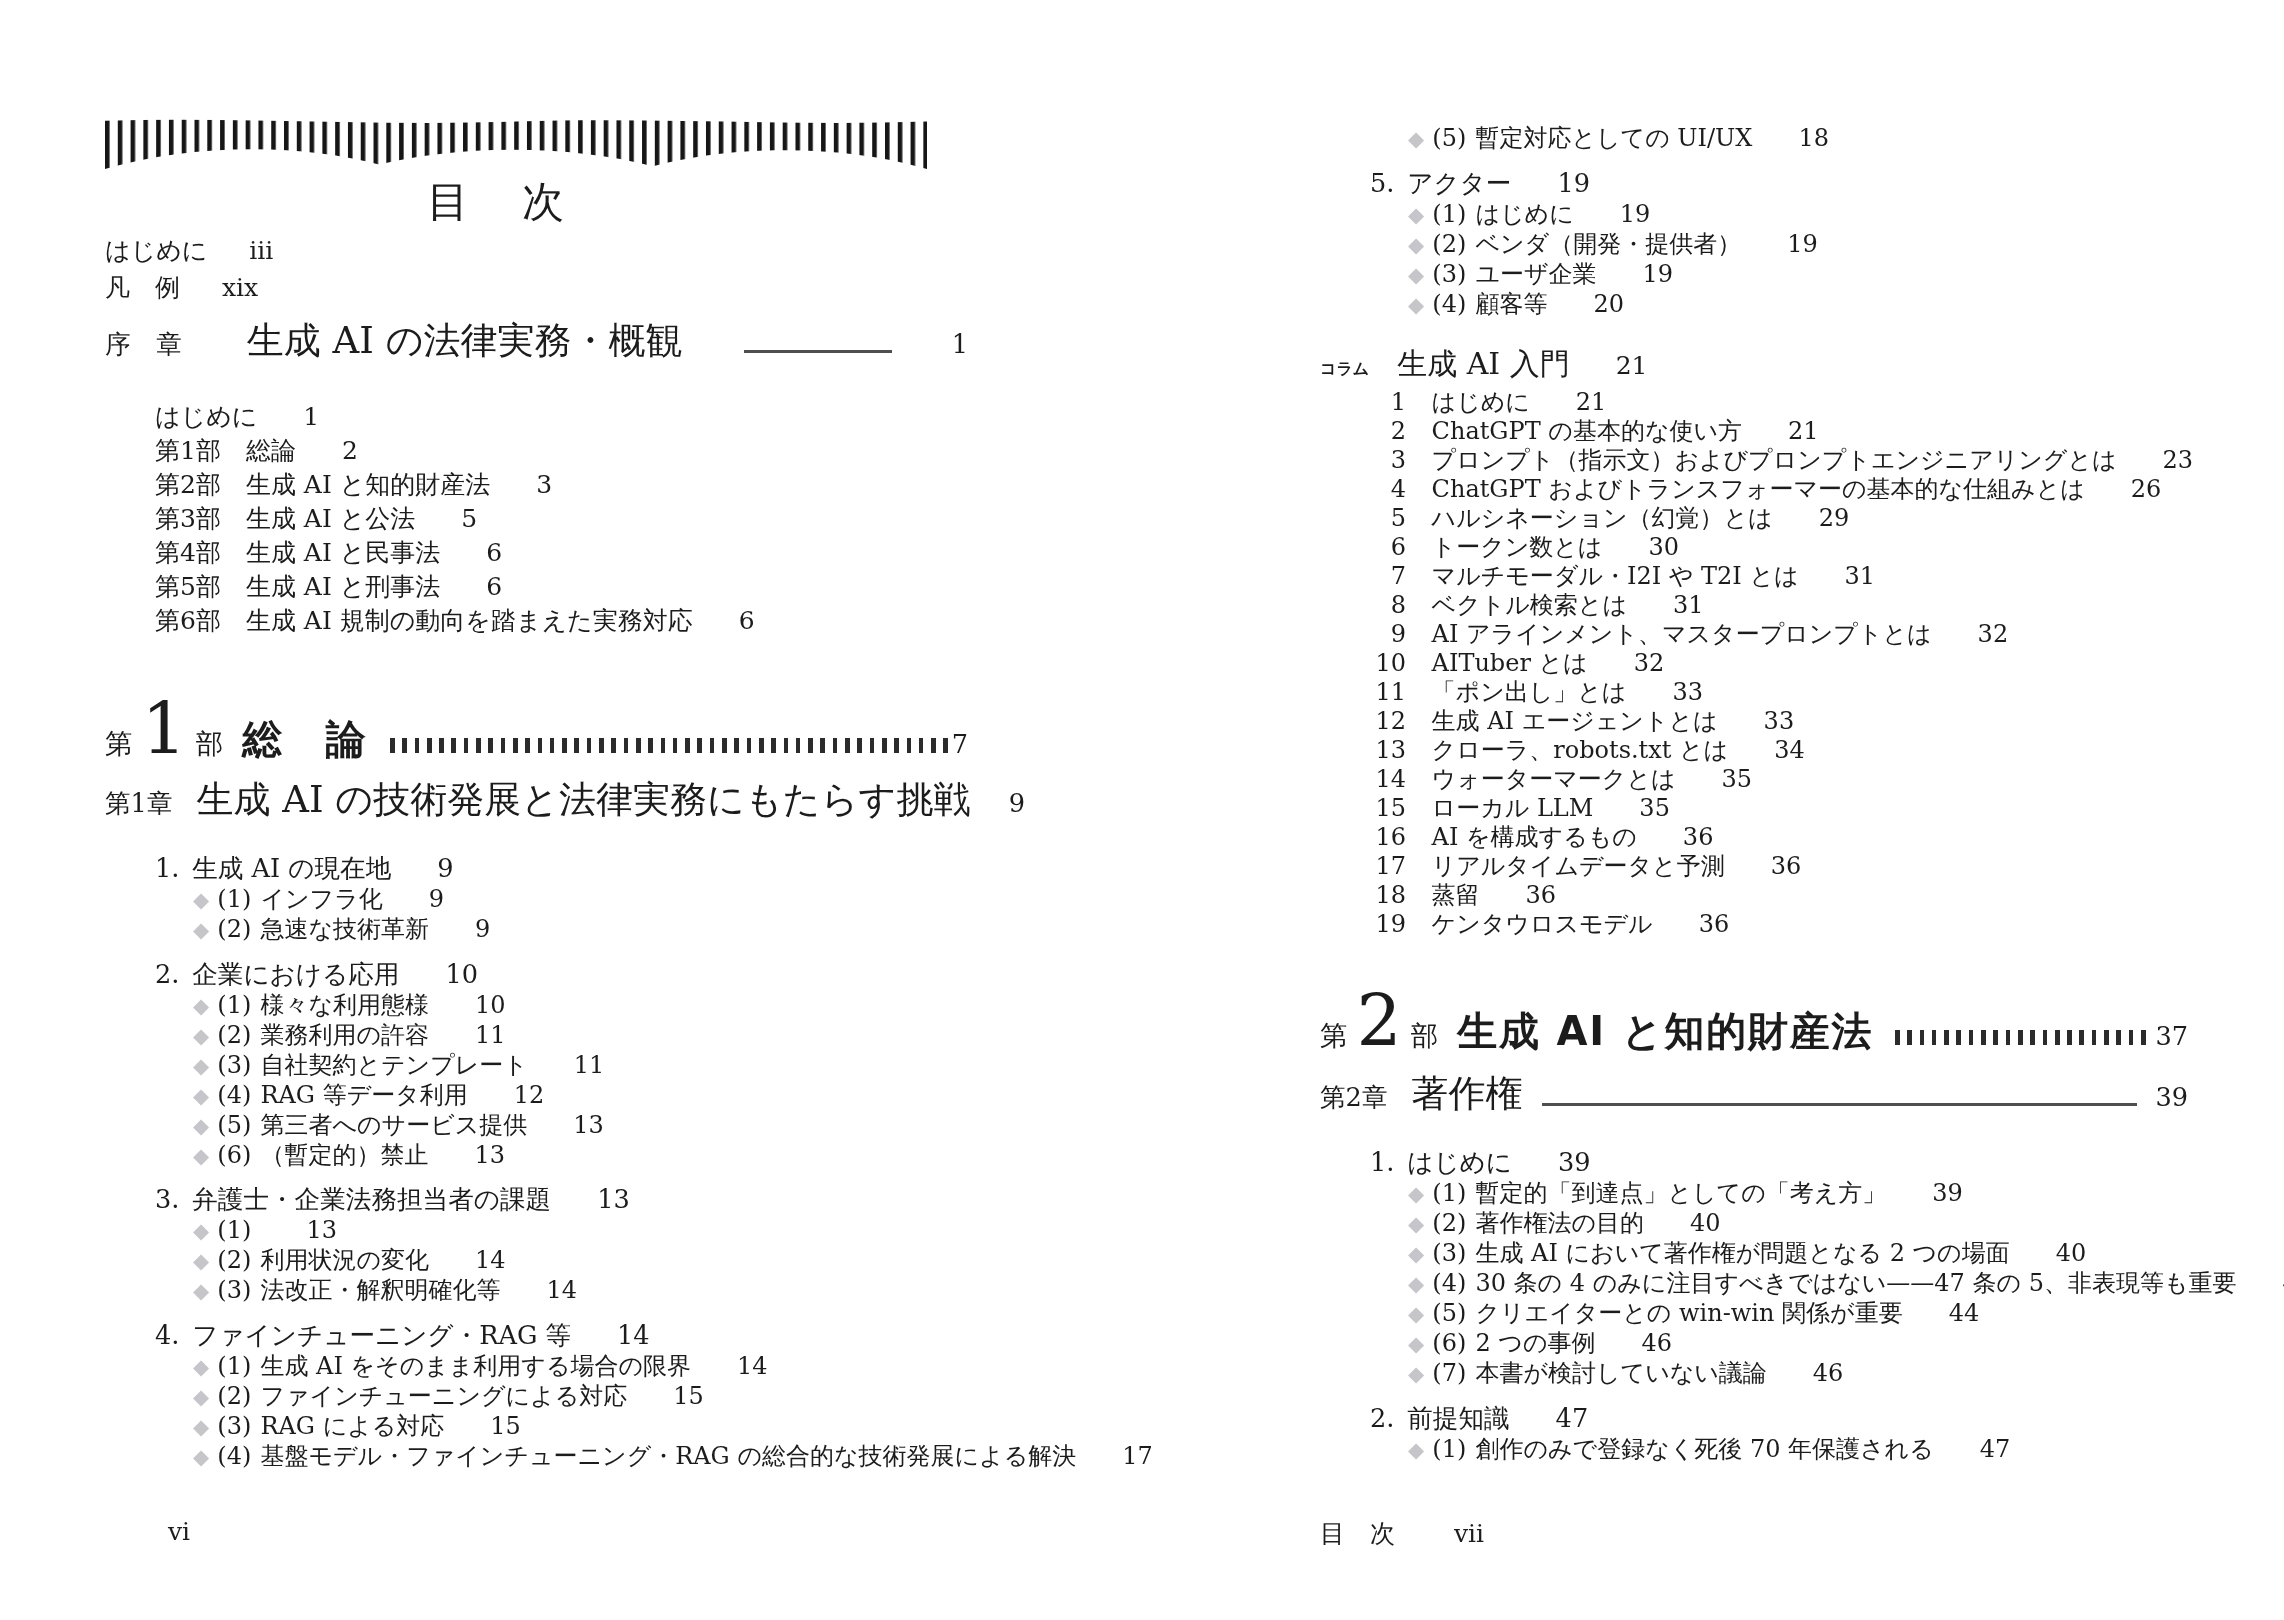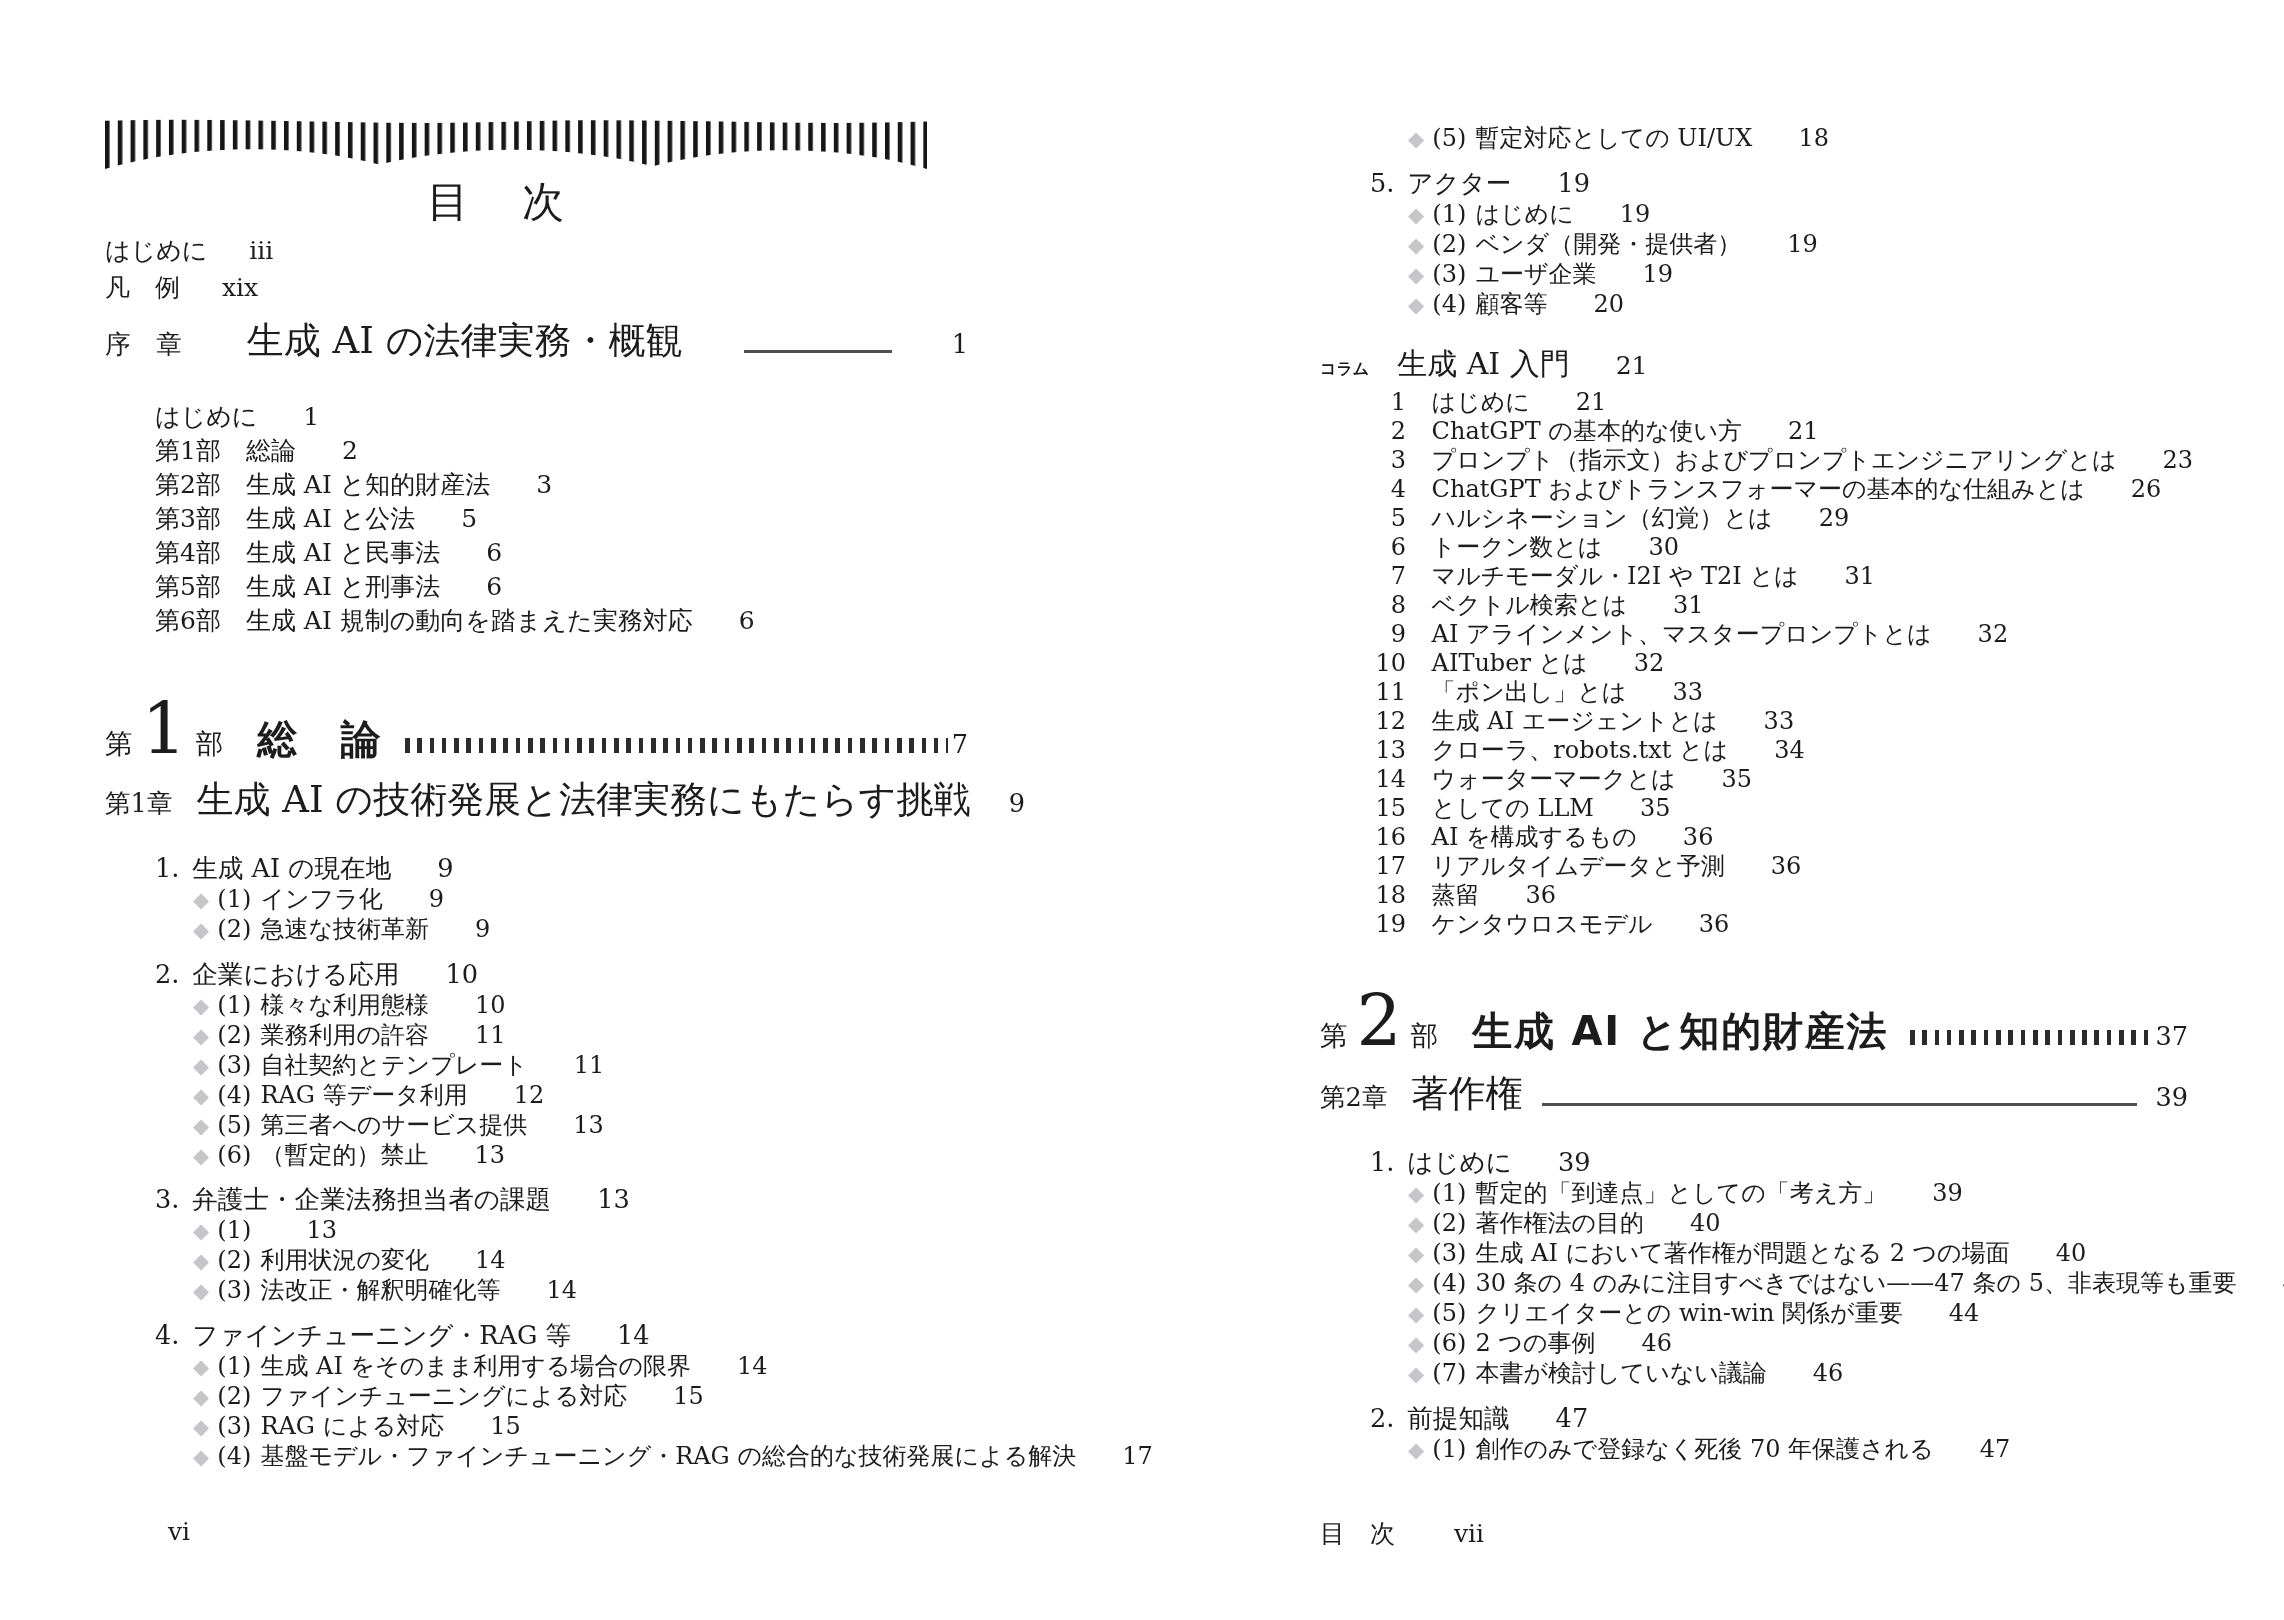--- a/index.html
+++ b/index.html
@@ -46,21 +46,21 @@
   .foot-r .fp{margin-left:51px;}
   
   .hrow{display:flex;align-items:baseline;white-space:nowrap;}
   .ch-label{font-size:25.6px;flex:none;}
   .ch-title{font-size:37px;margin-left:24px;flex:none;}
   .ch-pg{font-size:25.6px;margin-left:12.8px;flex:none;}
   .lead-line{flex:1;height:2.7px;background:#4f4f4f;margin:0 5.5px 0 20px;}
   .part-pre,.part-suf{font-size:27.4px;flex:none;}
   .part-num{font-size:71px;line-height:71px;margin:0 9.1px;flex:none;font-weight:500;}
   .part-title{font-family:"DejaVu Sans","Liberation Sans",sans-serif;font-weight:600;
-              font-size:40px;margin-left:34px;flex:none;letter-spacing:1.8px;}
+              font-size:40px;margin-left:19px;flex:none;letter-spacing:1.8px;}
   .lead-dots{flex:1;height:14.6px;margin:0 3.7px 1.8px 22px;
      background:repeating-linear-gradient(90deg,#2b2b2b 0 4.6px,transparent 4.6px 12.3px);}
   .part-pg{font-size:25.6px;flex:none;}
   
   .col-head{display:flex;align-items:baseline;white-space:nowrap;line-height:38px;}
   .col-label{font-size:16px;font-weight:700;flex:none;}
   .col-title{font-size:30px;margin-left:28px;flex:none;}
   .col-pg{font-size:25px;margin-left:46px;flex:none;}
 </style>
 </head>
@@ -449,21 +449,21 @@
         <div class="row t-col">
 
           <span class="num">14</span>
           <span class="ttl">ウォーターマークとは</span>
           <span class="pg">35</span>
         </div>
 
         <div class="row t-col">
 
           <span class="num">15</span>
-          <span class="ttl">としての LLM</span>
+          <span class="ttl">ローカル LLM</span>
           <span class="pg">35</span>
         </div>
 
         <div class="row t-col">
 
           <span class="num">16</span>
           <span class="ttl">AI を構成するもの</span>
           <span class="pg">36</span>
         </div>
 

